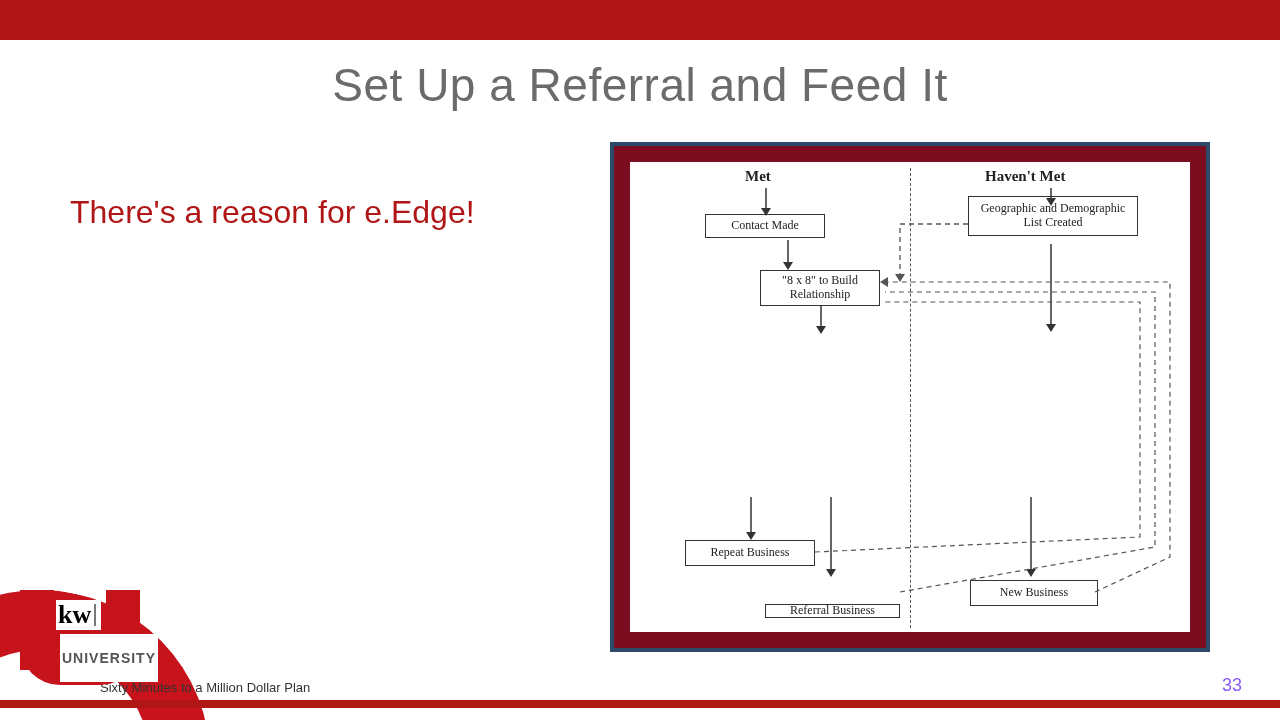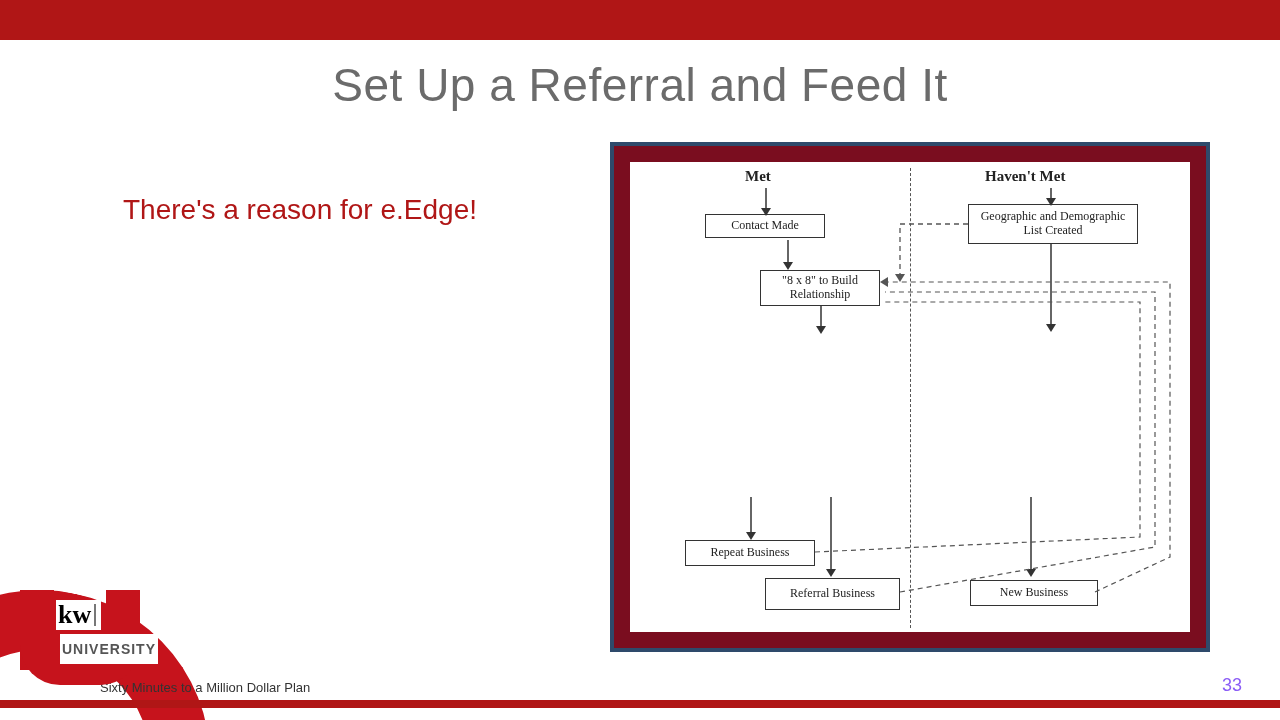--- a/index.html
+++ b/index.html
@@ -4,21 +4,21 @@
 <style>
   * { box-sizing: border-box; margin: 0; padding: 0; }
   html, body { width: 1280px; height: 720px; font-family: Arial, Helvetica, sans-serif; background:#fff; overflow:hidden; }
 
   .top-bar { width:100%; height:40px; background:#b01616; }
 
   .title { font-size:46px; color:#6b6b6b; font-weight:400; text-align:center; margin-top:18px; letter-spacing:0.5px; font-family: Arial, sans-serif; }
 
   .body-area { display:flex; padding: 30px 70px 0 70px; }
   .left-col { flex:0 0 460px; padding-top:50px; }
-  .left-text { color:#b01616; font-size:28px; line-height:1.25; font-weight:400;text-align:center; }
+  .left-text { color:#b01616; font-size:32px; line-height:1.25; font-weight:400; }
 
   .right-col { flex:1; position:relative; }
   .diagram-frame { border:4px solid #2e4a6b; background:#7a0d1f; padding:16px; width:600px; height:510px; margin-left:auto; }
   .diagram-inner { background:#fff; width:100%; height:100%; position:relative; font-family: 'Times New Roman', serif; padding-left: 11px; }
 
   
   .d-label { position:absolute; font-weight:700; font-size:15px; color:#222; }
   .d-box { position:absolute; border:1.5px solid #333; background:#fff; font-size:12px; color:#222; text-align:center; display:flex; align-items:center; justify-content:center; padding:3px 6px; line-height:1.15; }
 
   
@@ -39,21 +39,21 @@
   .swoosh { position:absolute; left:-130px; bottom:-210px; width:340px; height:340px; border:60px solid #c6131c; border-radius:50%; border-left-color:transparent; border-bottom-color:transparent; transform:rotate(12deg); z-index:0; }
   
   
   .logo { position:absolute; left:20px; bottom:30px; width:170px; height:100px; z-index:2; }
   .logo-u { position:absolute; left:0; top:0; width:120px; height:95px; }
   .logo-u::before { content:""; position:absolute; left:0; top:0; width:34px; height:80px; background:#c6131c; }
   .logo-u::after  { content:""; position:absolute; right:0; top:0; width:34px; height:80px; background:#c6131c; }
   .logo-u-bow { position:absolute; left:0; bottom:0; width:120px; height:40px; background:#c6131c; border-radius:0 0 60px 60px; }
   .logo-kw { position:absolute; left:36px; top:10px; font-family:Georgia,serif; font-size:26px; font-weight:700; color:#000000; background:#fff; padding:0 2px;}
   .logo-kw .bar{display:inline-block;width:2px;height:22px;background:#777;margin:0 3px;vertical-align:-3px;}
-  .logo-uni { position:absolute; left:40px; top:44px; font-size:14px; letter-spacing:1px; color:#555; background:#fff; padding:7px 2px; font-weight:700;}
+  .logo-uni { position:absolute; left:40px; top:44px; font-size:14px; letter-spacing:1px; color:#555; background:#fff; padding:16px 2px; font-weight:700;}
 
   svg.arrow{position:absolute;overflow:visible;}
 </style>
 </head>
 <body>
 
 <div class="top-bar"></div>
 
 <h1 class="title">Set Up a Referral and Feed It</h1>
 
@@ -65,21 +65,21 @@
   <div class="right-col">
     <div class="diagram-frame">
       <div class="diagram-inner">
 
         <div class="dash-v" style="left:280px; top:6px; height:460px;"></div>
 
         <div class="d-label" style="left:115px; top:6px;">Met</div>
         <div class="d-label" style="left:355px; top:6px;">Haven't Met</div>
 
         <div class="d-box" style="left:75px; top:52px; width:120px; height:24px;">Contact Made</div>
-        <div class="d-box" style="left:338px; top:42px; width:170px; height:40px;">Geographic and Demographic List Created</div>
+        <div class="d-box" style="left:338px; top:34px; width:170px; height:40px;">Geographic and Demographic List Created</div>
 
         <div class="d-box" style="left:130px; top:108px; width:120px; height:36px;">"8 x 8" to Build Relationship</div>
 
         <svg class="arrow" style="left:130px; top:26px;" width="12" height="30">
             <line x1="6" y1="0" x2="6" y2="22" stroke="#333" stroke-width="1.5"></line>
             <polygon points="1,20 11,20 6,28" fill="#333"></polygon>
           </svg>
         <svg class="arrow" style="left:152px; top:78px;" width="12" height="32">
             <line x1="6" y1="0" x2="6" y2="24" stroke="#333" stroke-width="1.5"></line>
             <polygon points="1,22 11,22 6,30" fill="#333"></polygon>
@@ -112,21 +112,21 @@
         <svg class="arrow" style="left:195px; top:335px;" width="12" height="82">
             <line x1="6" y1="0" x2="6" y2="74" stroke="#333" stroke-width="1.5"></line>
             <polygon points="1,72 11,72 6,80" fill="#333"></polygon>
           </svg>
         <svg class="arrow" style="left:395px; top:335px;" width="12" height="82">
             <line x1="6" y1="0" x2="6" y2="74" stroke="#333" stroke-width="1.5"></line>
             <polygon points="1,72 11,72 6,80" fill="#333"></polygon>
           </svg>
 
         <div class="d-box" style="left:55px; top:378px; width:130px; height:26px;">Repeat Business</div>
-        <div class="d-box" style="left:135px; top:416px; width:135px; height:32px;">Referral Business</div>
+        <div class="d-box" style="left:135px; top:442px; width:135px; height:14px;">Referral Business</div>
         <div class="d-box" style="left:340px; top:418px; width:128px; height:26px;">New Business</div>
 
         <svg class="arrow" style="left:0; top:0;" width="565" height="470">
           <path d="M465 430 L540 395 L540 120 L255 120" stroke="#555" stroke-width="1.2" stroke-dasharray="5,4" fill="none"></path>
           <polygon points="258,115 258,125 250,120" fill="#555"></polygon>
           <path d="M270 430 L525 385 L525 130 L255 130" stroke="#555" stroke-width="1.2" stroke-dasharray="5,4" fill="none"></path>
           <path d="M185 390 L510 375 L510 140 L255 140" stroke="#555" stroke-width="1.2" stroke-dasharray="5,4" fill="none"></path>
         </svg>
 
       </div>

